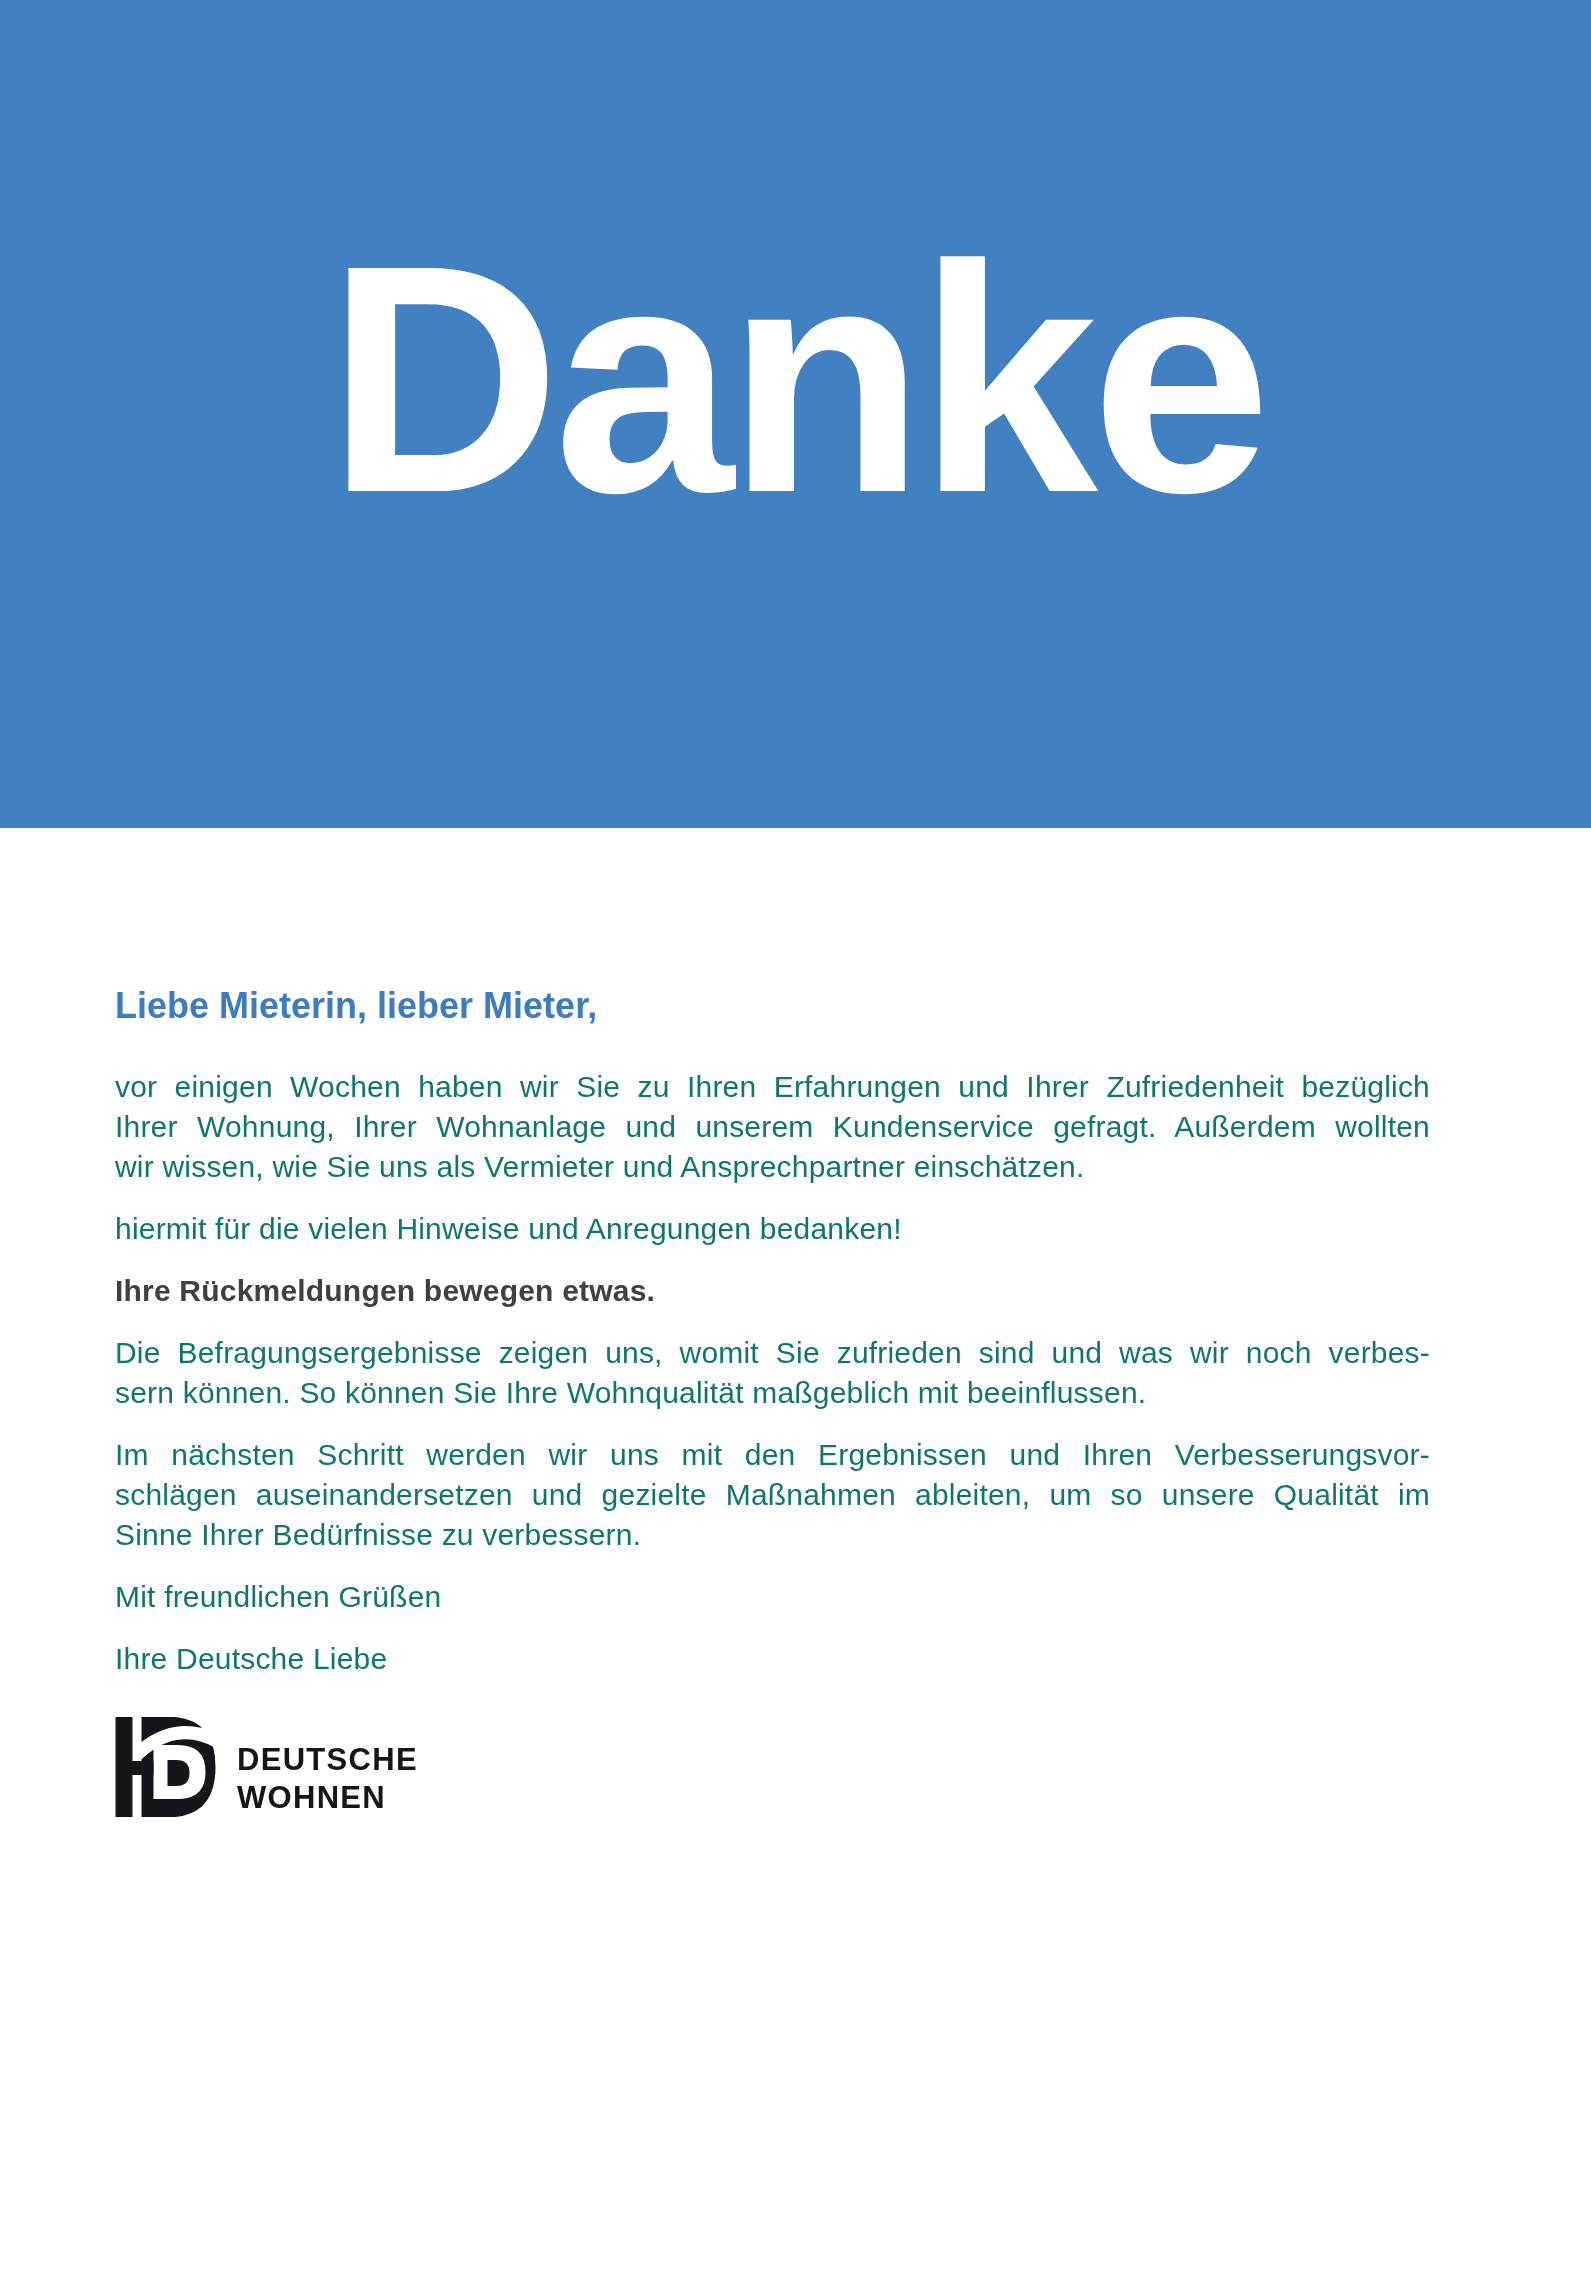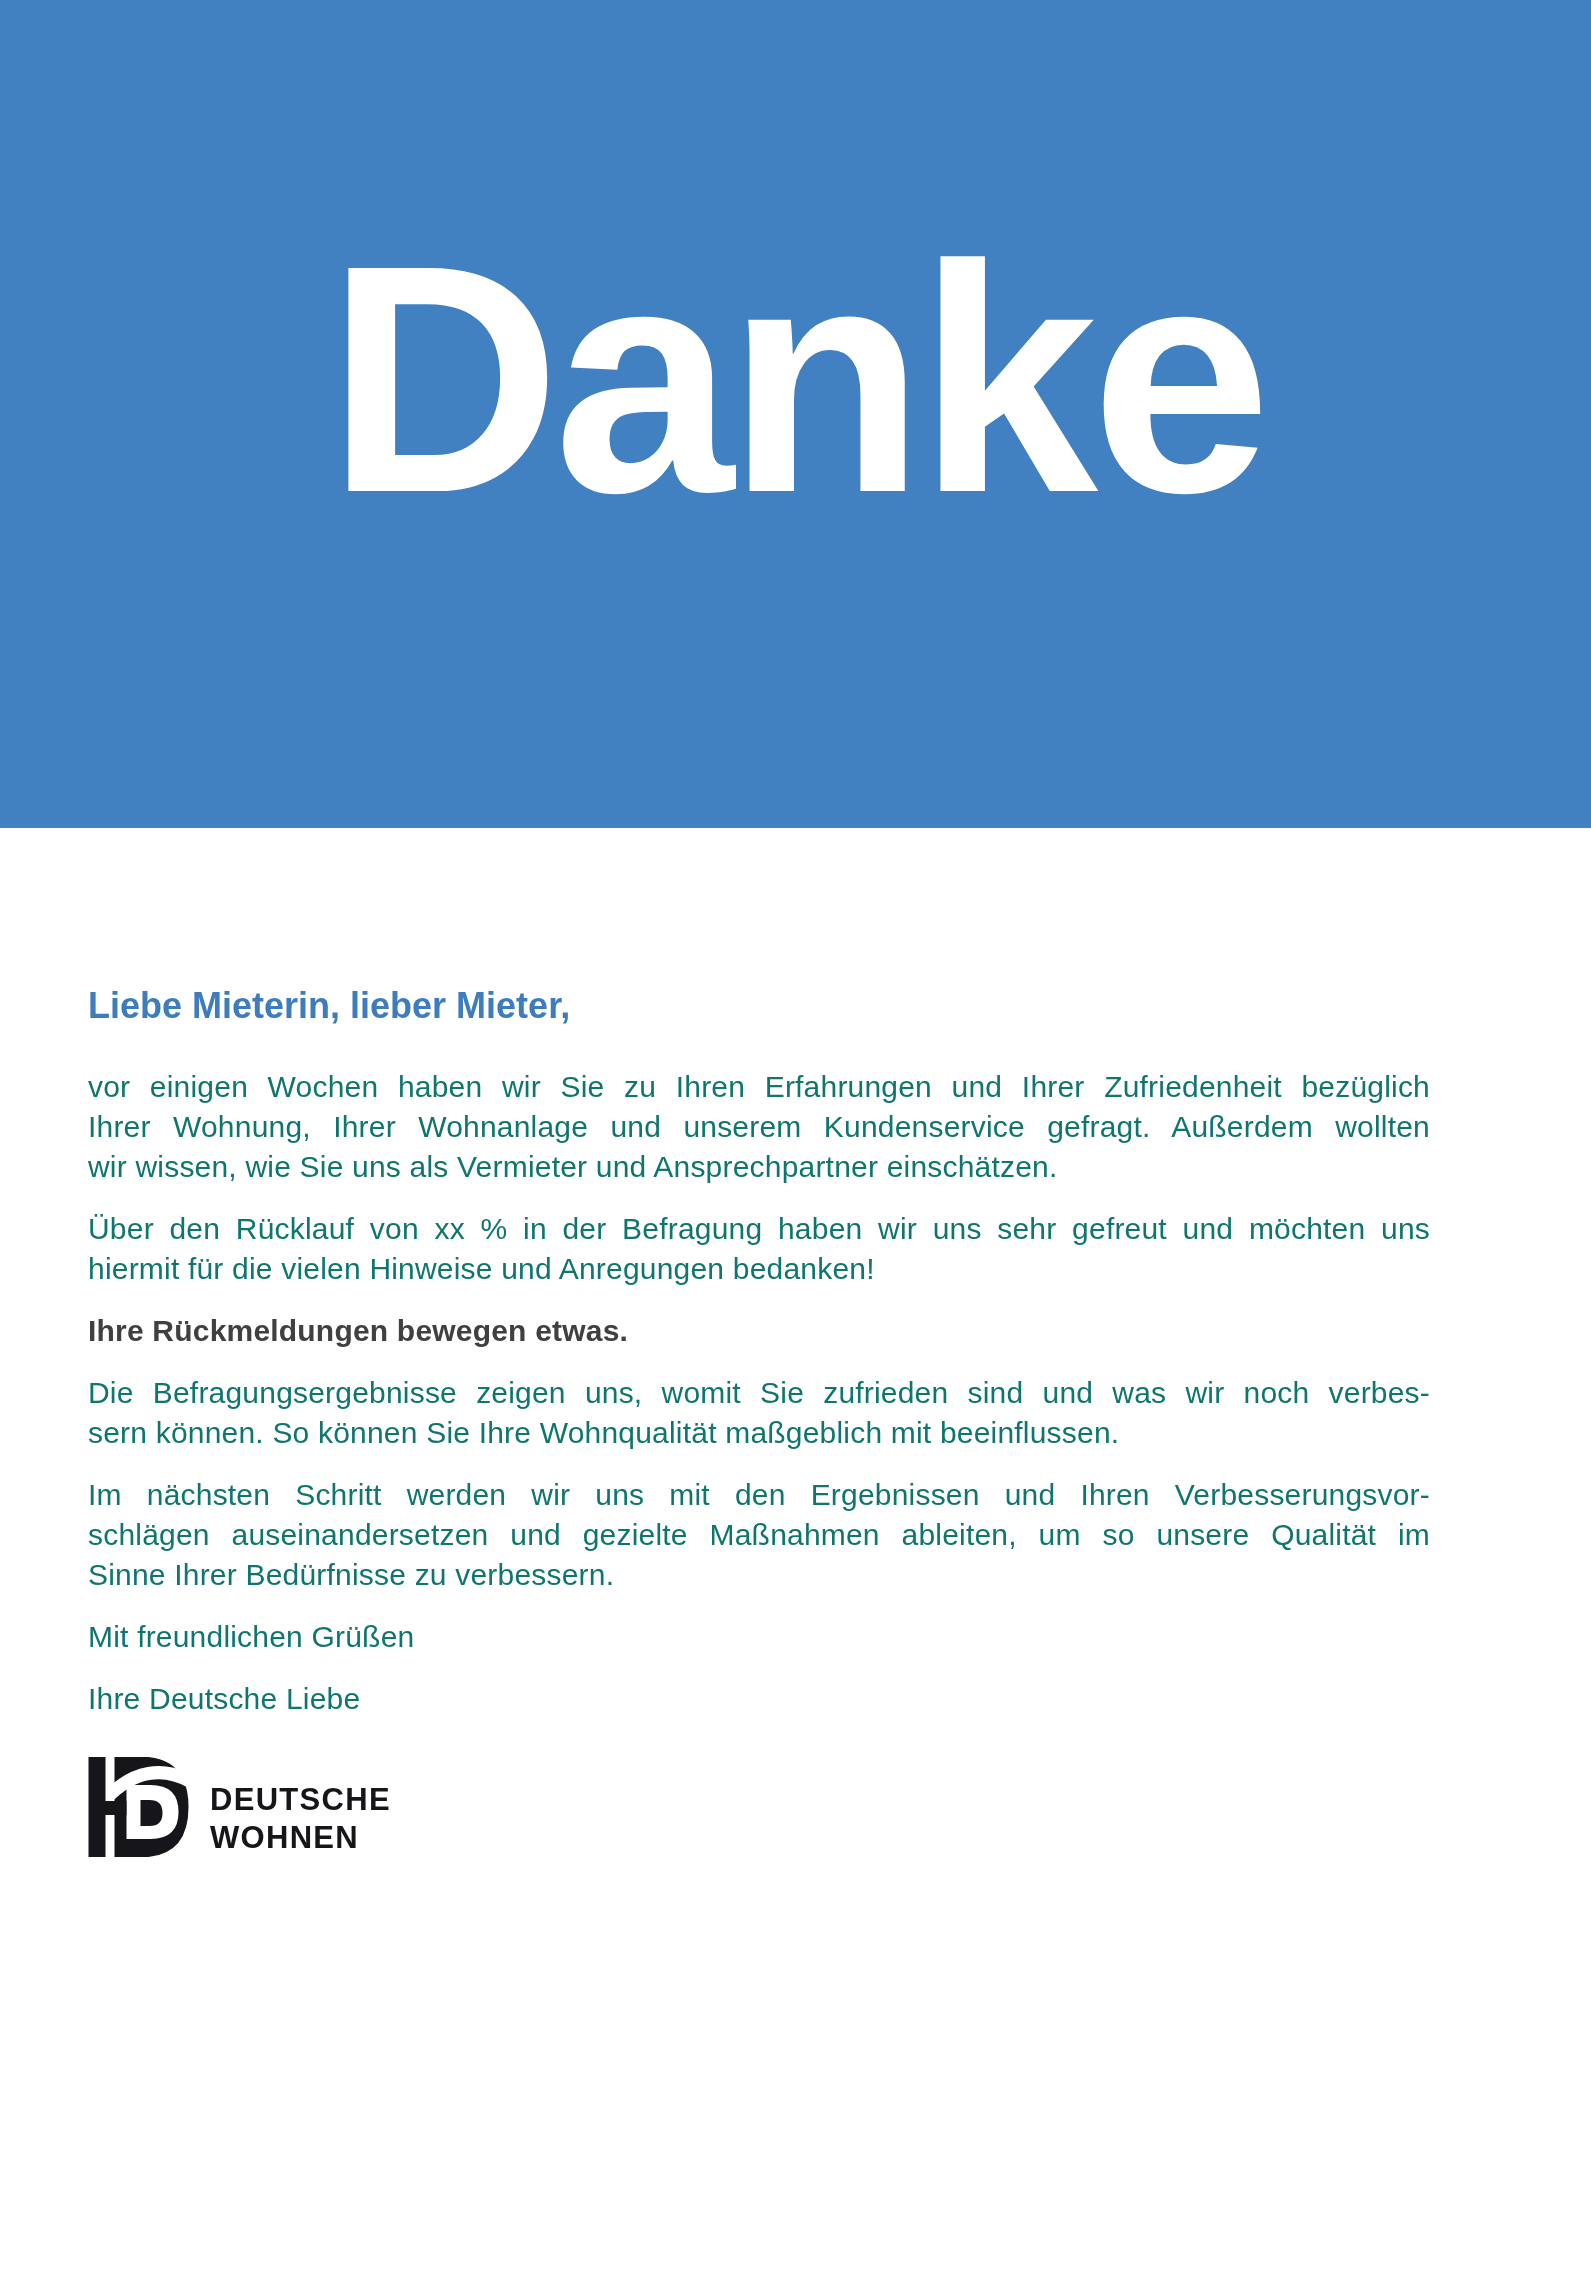--- a/index.html
+++ b/index.html
@@ -26,21 +26,21 @@
     transform: translateY(-35px);
     font-size: 324px;
     line-height: 1;
     font-weight: 700;
     letter-spacing: -7px;
     color: #ffffff;
   }
 
   
   .content {
-    padding: 157px 161px 0 88px;
+    padding: 157px 161px 0 115px;
   }
   .greeting {
     margin: 0 0 40px 0;
     font-size: 36px;
     line-height: 42px;
     font-weight: 700;
     color: #3D7CBF;
   }
   .para {
     margin: 0 0 22px 0;
@@ -83,21 +83,20 @@
 
     <h2 class="greeting">Liebe Mieterin, lieber Mieter,</h2>
 
     <div class="para">
       <div class="line">vor einigen Wochen haben wir Sie zu Ihren Erfahrungen und Ihrer Zufriedenheit bezüglich</div>
       <div class="line">Ihrer Wohnung, Ihrer Wohnanlage und unserem Kundenservice gefragt. Außerdem wollten</div>
       <div class="line">wir wissen, wie Sie uns als Vermieter und Ansprechpartner einschätzen.</div>
     </div>
 
     <div class="para">
-      <div class="line">Über den Rücklauf von xx % in der Befragung haben wir uns sehr gefreut und möchten uns</div>
       <div class="line">hiermit für die vielen Hinweise und Anregungen bedanken!</div>
     </div>
 
     <div class="para bold">
       <div class="line">Ihre Rückmeldungen bewegen etwas.</div>
     </div>
 
     <div class="para">
       <div class="line">Die Befragungsergebnisse zeigen uns, womit Sie zufrieden sind und was wir noch verbes-</div>
       <div class="line">sern können. So können Sie Ihre Wohnqualität maßgeblich mit beeinflussen.</div>

